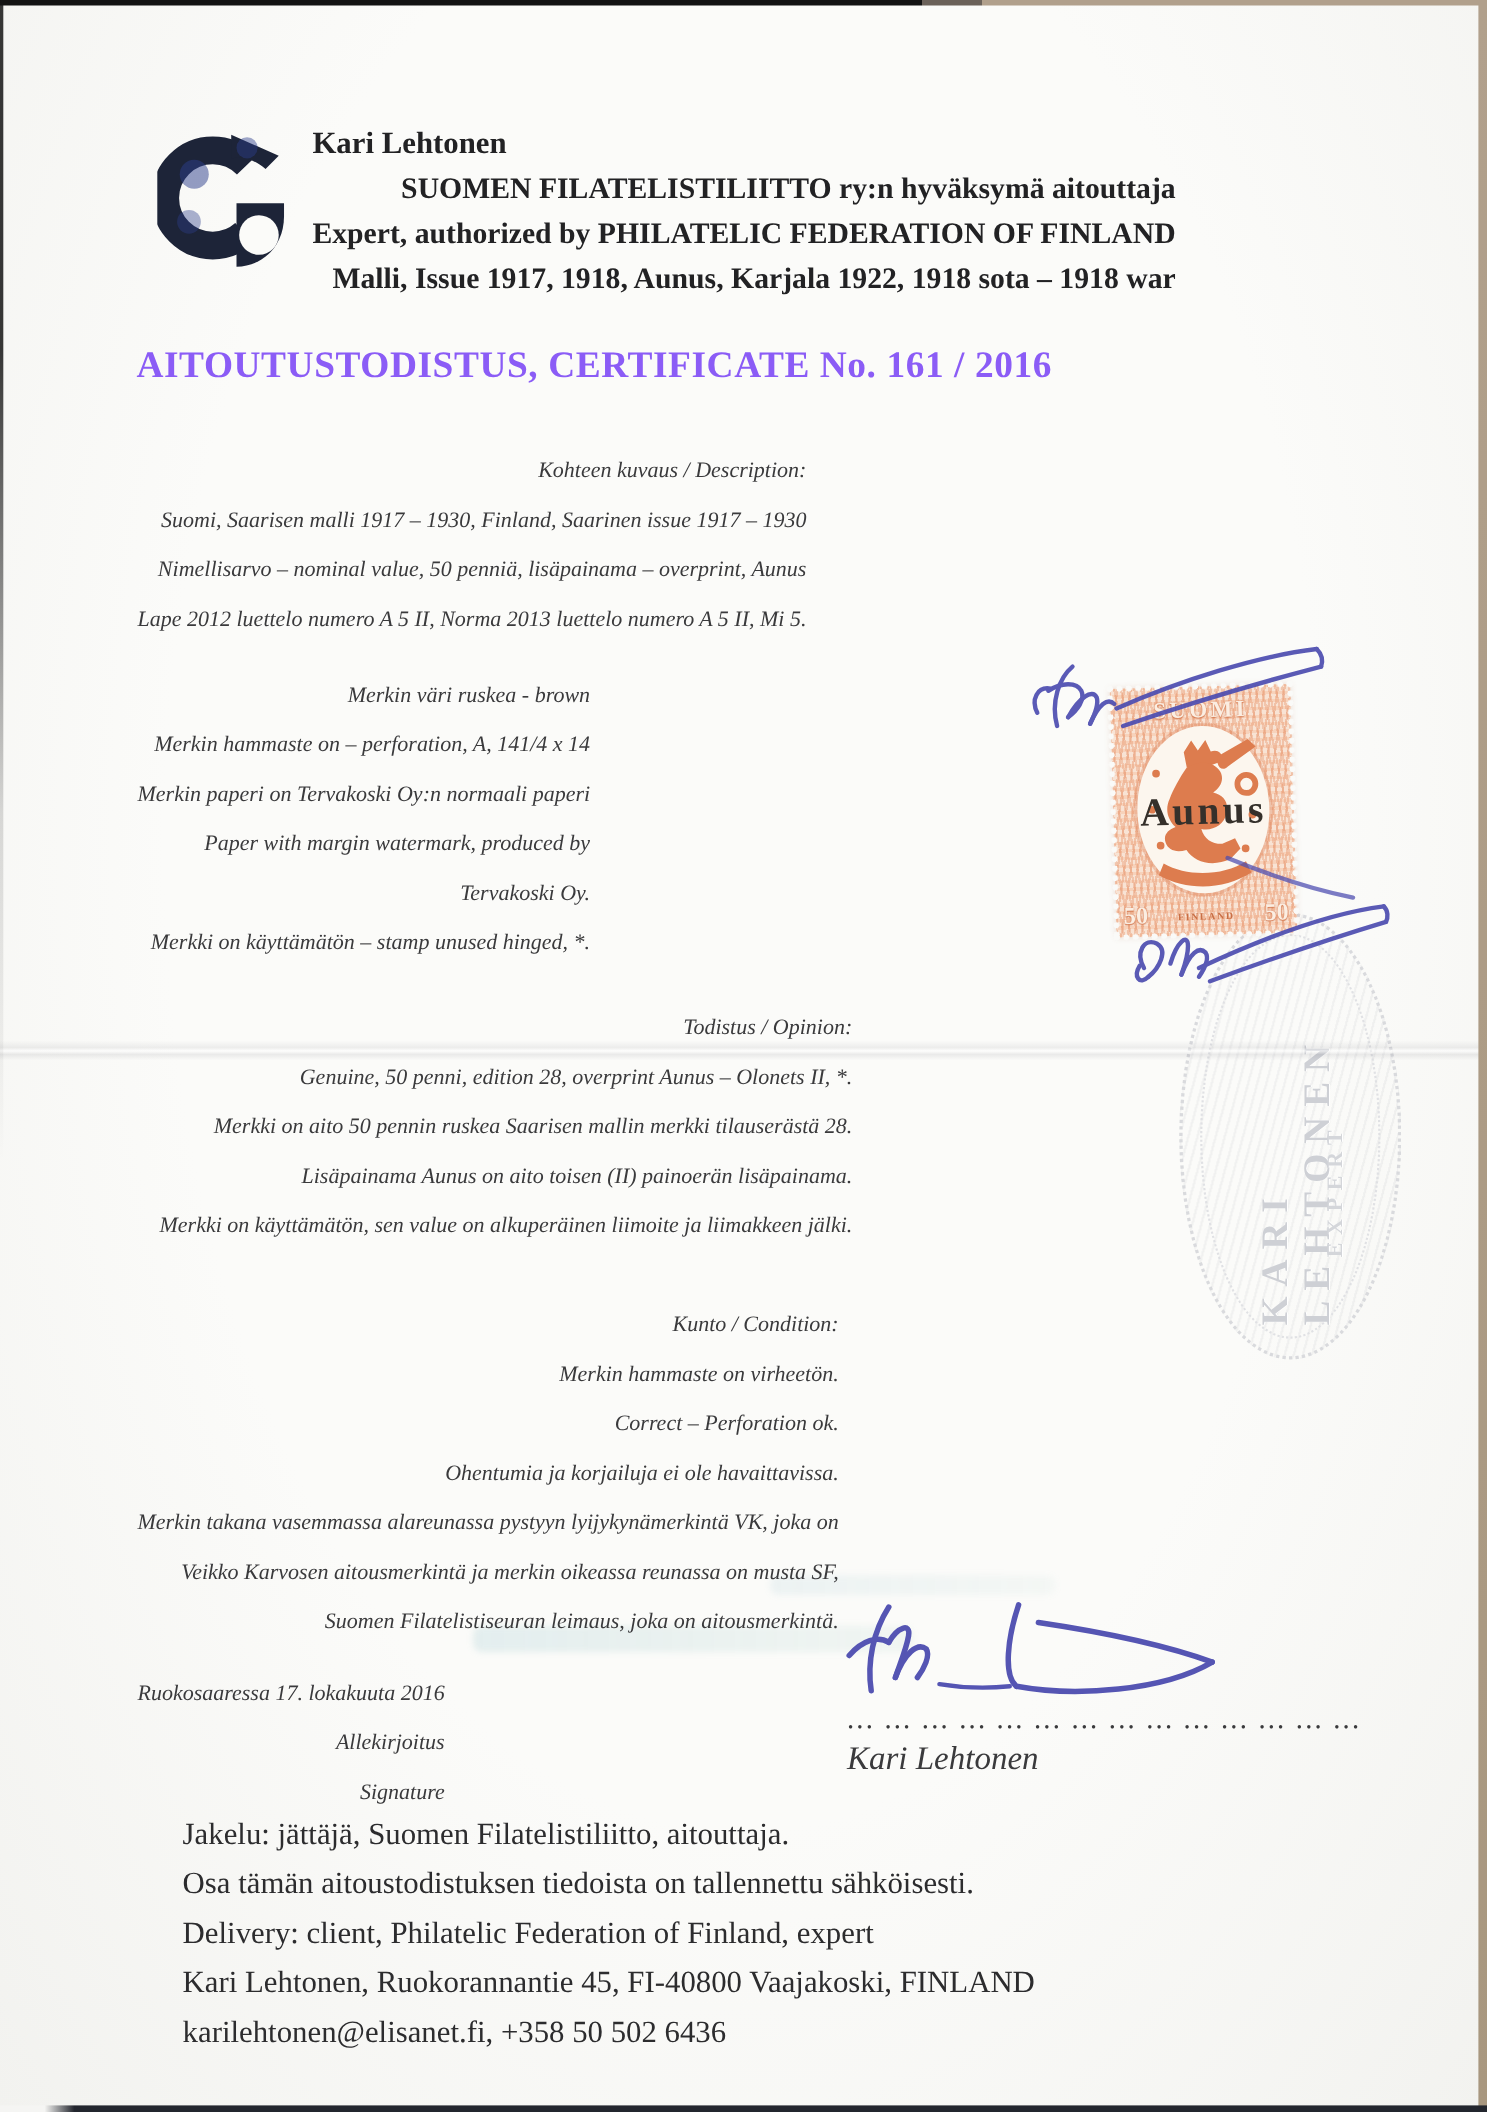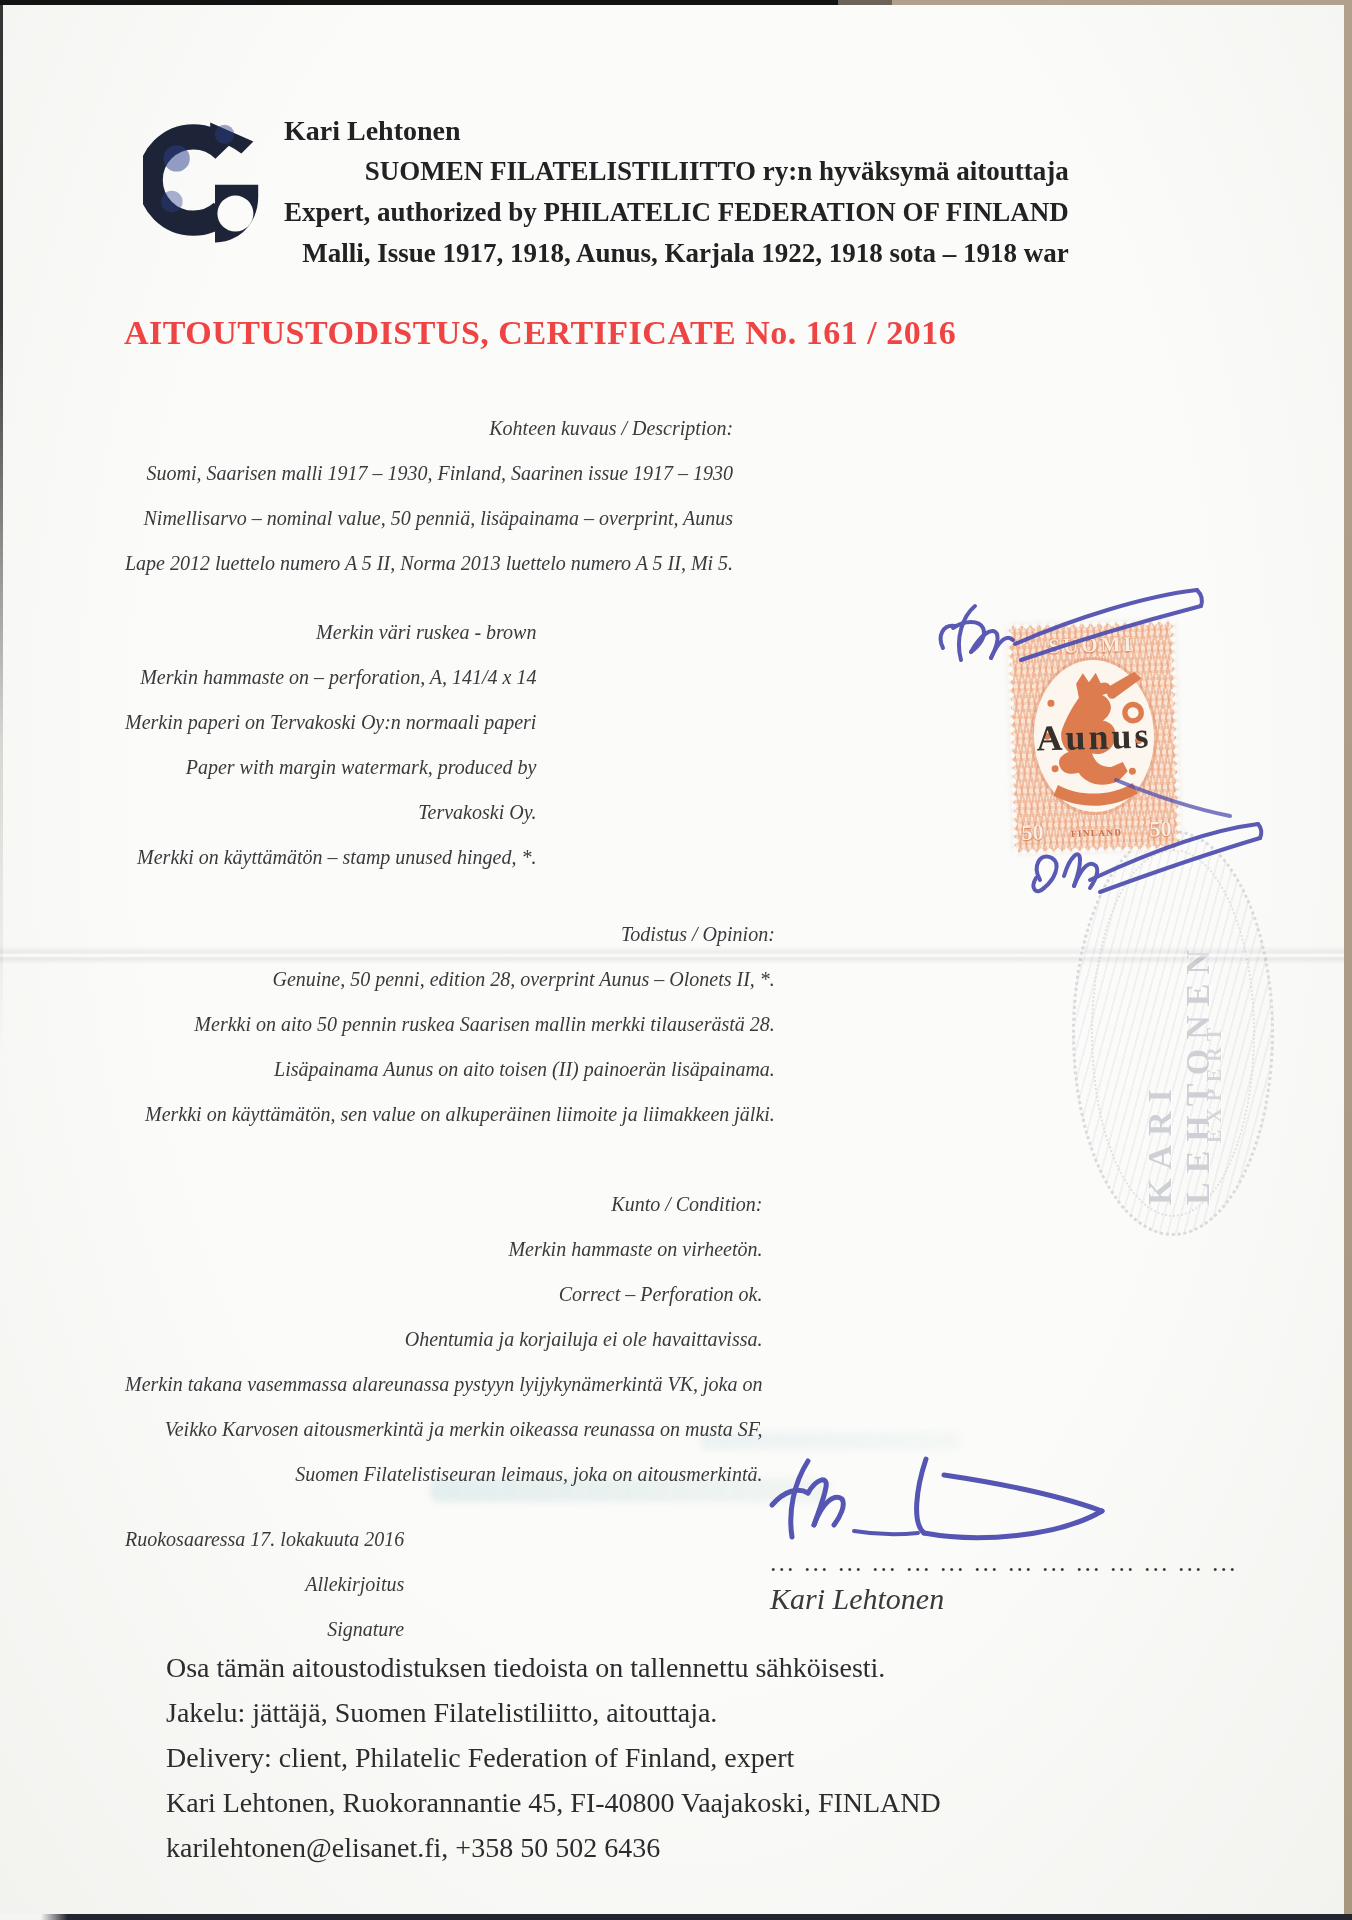--- a/index.html
+++ b/index.html
@@ -19,21 +19,21 @@
   .edge-left{position:absolute;left:0;top:0;width:3px;height:55%;z-index:9;
     background:linear-gradient(180deg,rgba(20,20,20,.85) 0 30%,rgba(20,20,20,.15) 70%,rgba(20,20,20,0) 100%);}
 
   
   .logo{position:absolute;left:143px;top:108px;width:120px;height:150px;z-index:3;}
   .header-text{position:absolute;left:284px;top:110px;z-index:3;}
   .header-text .hname{font-size:28px;font-weight:bold;color:#222224;line-height:41px;}
   .header-text .hline{font-size:27px;font-weight:bold;color:#222224;line-height:41px;text-align:right;}
 
   .title{position:absolute;left:124px;top:314px;z-index:3;
-    font-size:34px;font-weight:bold;color:#ef4444;letter-spacing:.5px;}
+    font-size:34px;font-weight:bold;color:#8b5cf6;letter-spacing:.5px;}
 
   .tblock{position:absolute;left:125px;z-index:3;font-style:italic;font-size:20px;color:#3a3a3c;text-align:right;}
   .tblock .ln{line-height:45px;white-space:nowrap;}
   .tblock .head{line-height:45px;white-space:nowrap;}
   #desc{top:406px;}
   #details{top:610px;}
   #opinion{top:912px;margin-left:20px;}
   #condition{top:1182px;}
   #sigleft{top:1517px;}
 
@@ -248,18 +248,18 @@
     <path d="M344,66 C300,50 240,38 186,30"></path>
     <path d="M96,86 C120,90 140,90 160,88" stroke-width="4"></path>
   </g>
 </svg>
 
 <div class="fold"></div>
 <div class="ghost g1"></div>
 <div class="ghost g2"></div>
 
 <div class="footer">
+  <div class="ln">Jakelu: jättäjä, Suomen Filatelistiliitto, aitouttaja.</div>
   <div class="ln">Osa tämän aitoustodistuksen tiedoista on tallennettu sähköisesti.</div>
-  <div class="ln">Jakelu: jättäjä, Suomen Filatelistiliitto, aitouttaja.</div>
   <div class="ln">Delivery: client, Philatelic Federation of Finland, expert</div>
   <div class="ln">Kari Lehtonen, Ruokorannantie 45, FI-40800 Vaajakoski, FINLAND</div>
   <div class="ln">karilehtonen@elisanet.fi, +358 50 502 6436</div>
 </div>
 
 </body></html>

